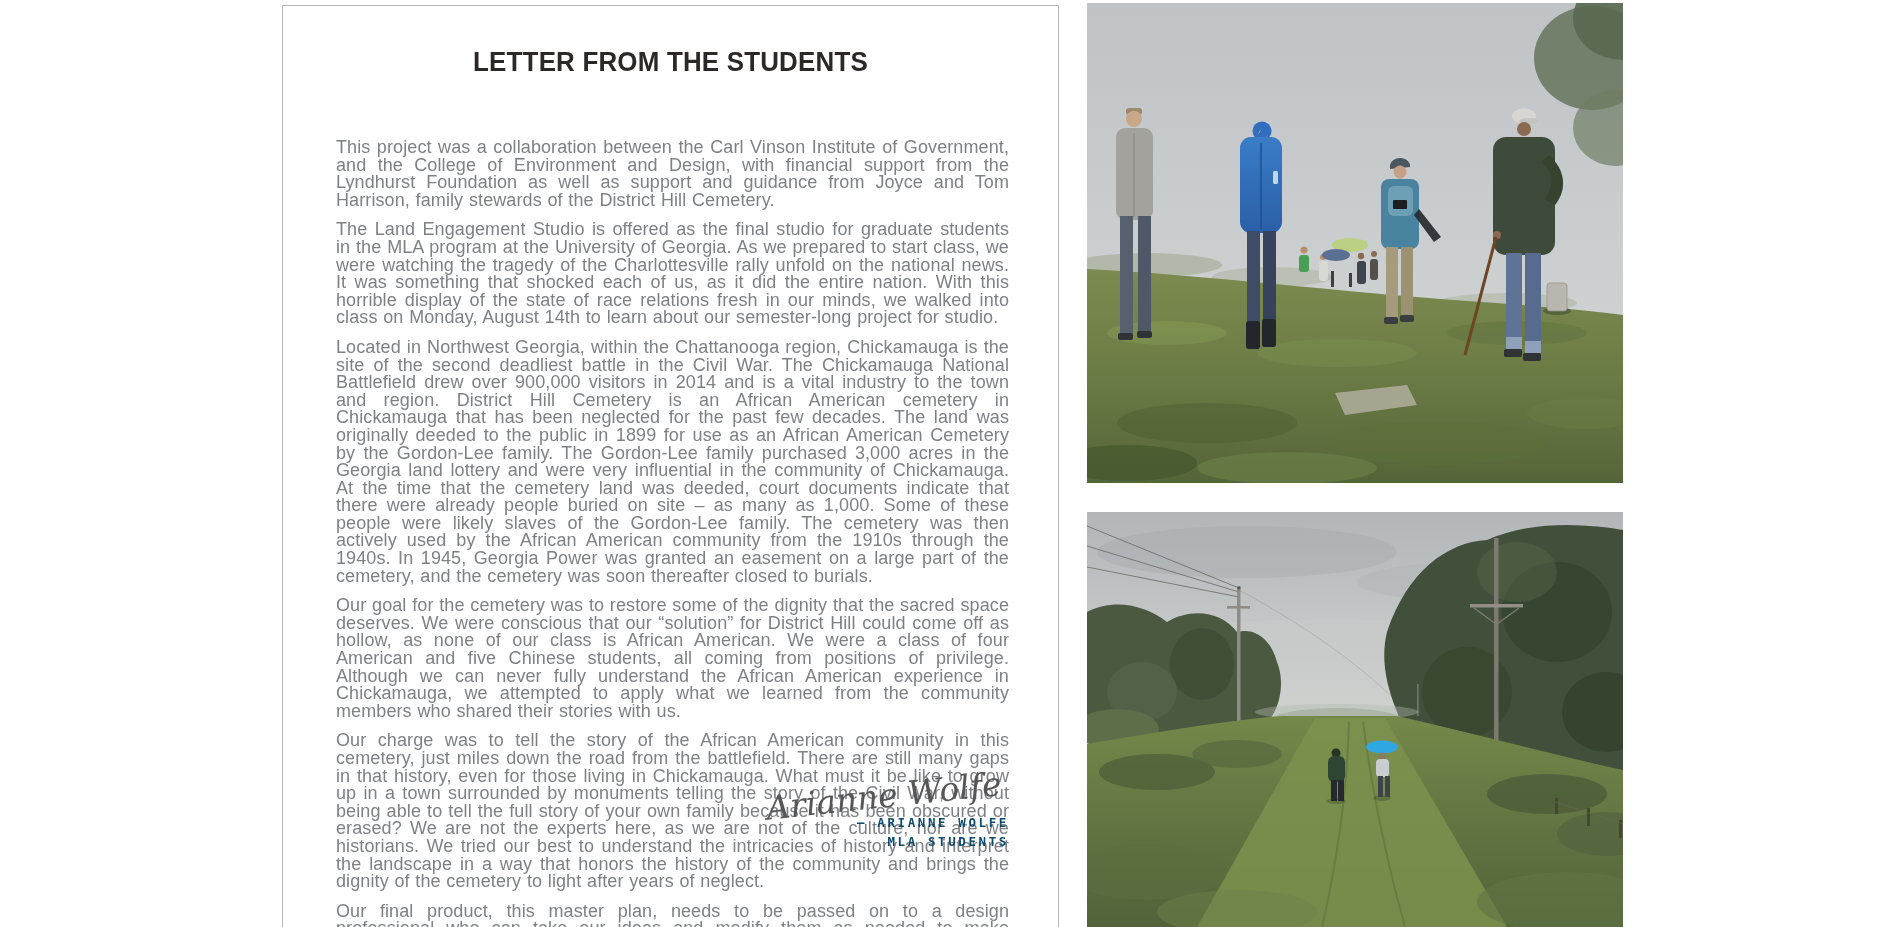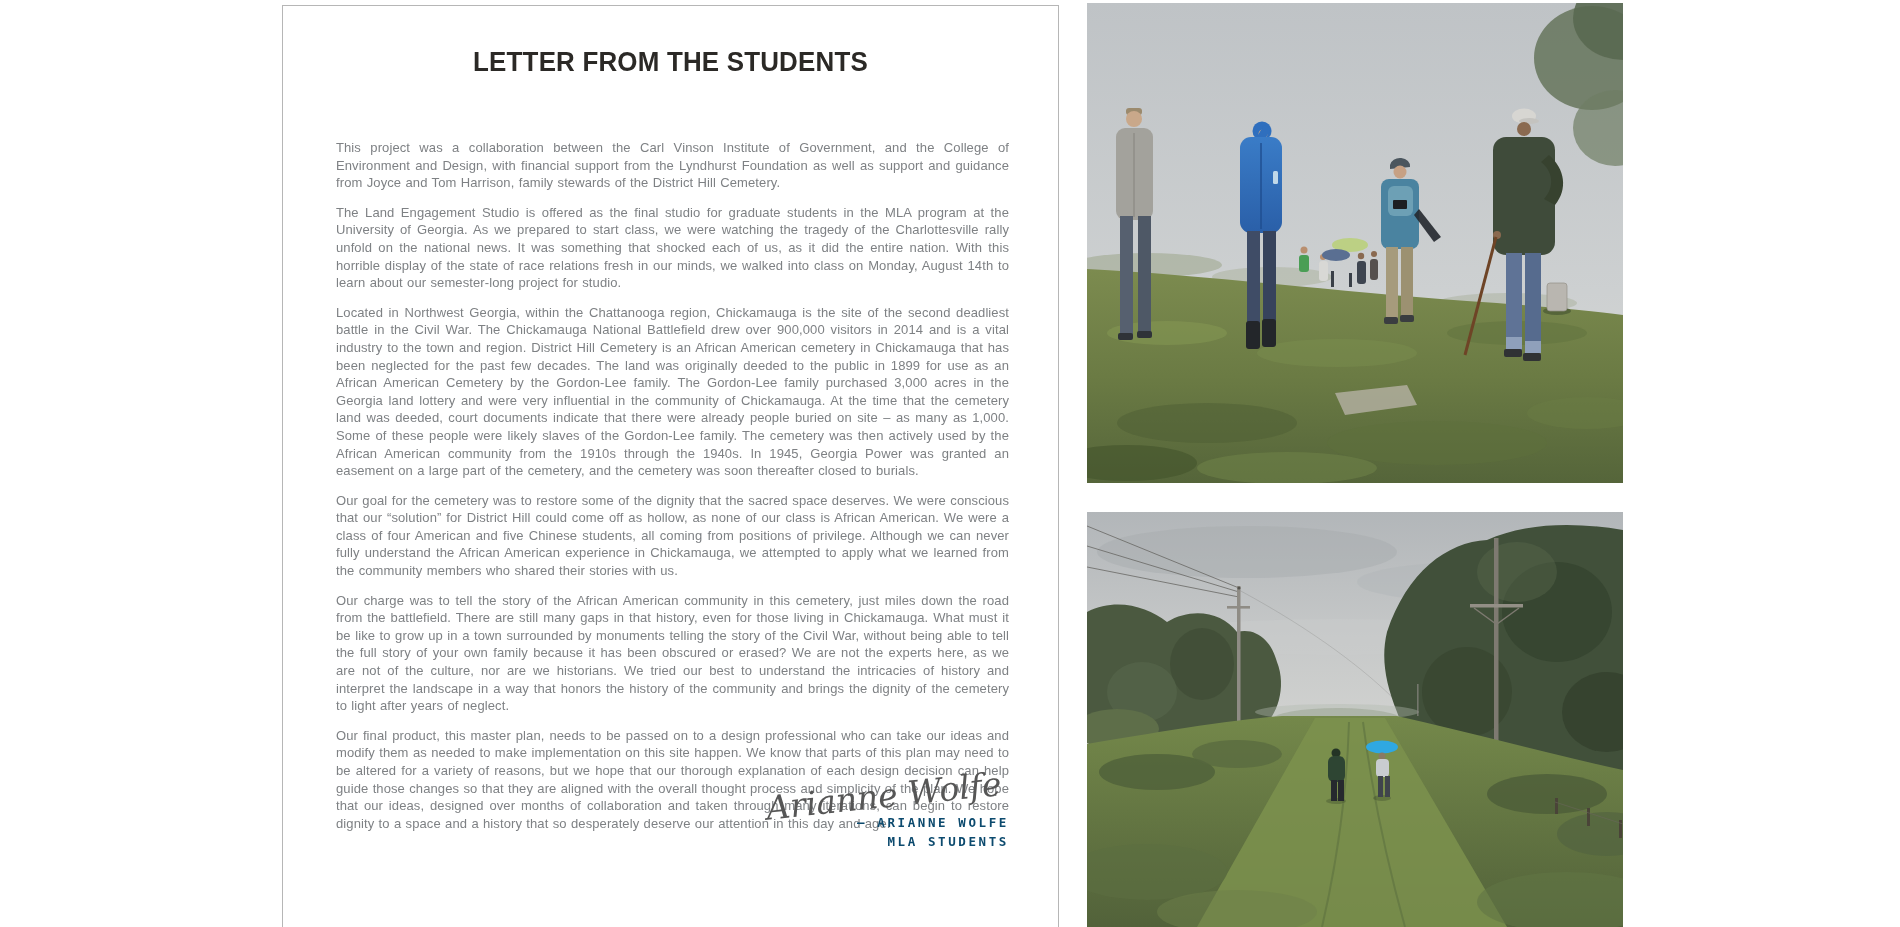--- a/index.html
+++ b/index.html
@@ -17,21 +17,21 @@
   .letter-title {
     margin-top: 41px; text-align: center;
     font-size: 27px; font-weight: 800;
     letter-spacing: 0.2px; color: #2b2926;
     transform: scaleX(0.96); transform-origin: center;
   }
   .letter-body {
     position: absolute; left: 53px; top: 133px; width: 673px;
   }
   .letter-body p {
-    font-size: 13px; line-height: 17.6px;
+    font-size: 18px; line-height: 17.6px;
     color: #7e8184; text-align: justify;
     letter-spacing: 0.1px; word-spacing: 0.6px;
     margin: 0 0 12px 0;
   }
   .signature-block {
     position: absolute; right: 49px; top: 758px;
     text-align: right;
   }
   .signature-script {
     font-family: "DejaVu Serif", serif; font-style: italic;

